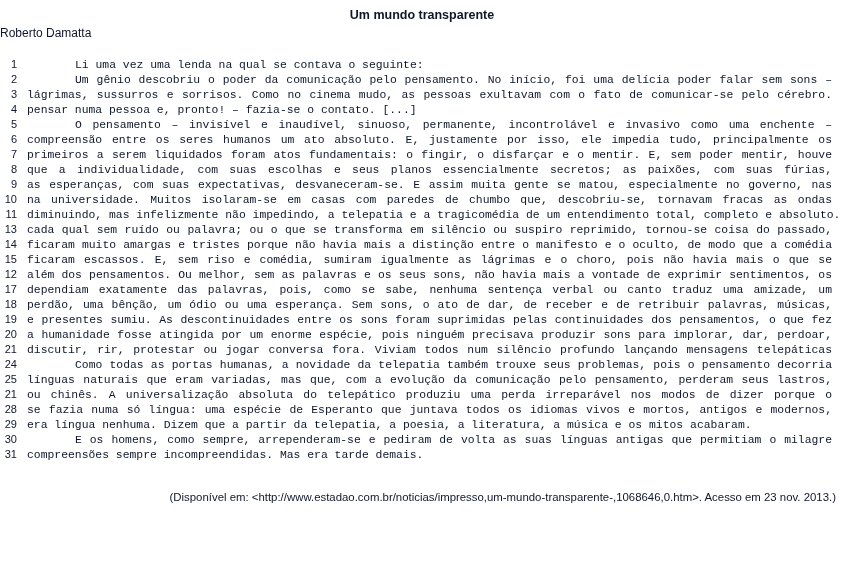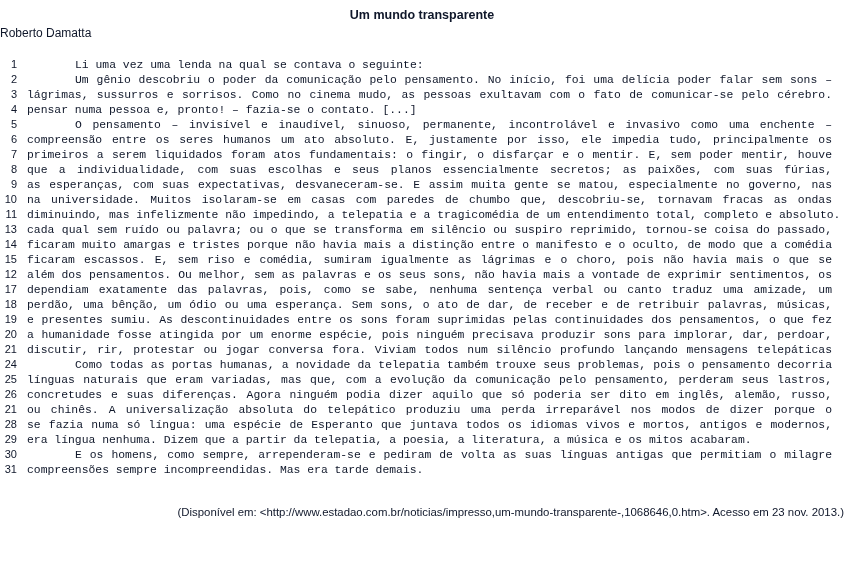--- a/index.html
+++ b/index.html
@@ -52,20 +52,21 @@
     white-space: normal;
     text-align: justify;
     text-align-last: justify;
     overflow: hidden;
     height: 15px;
   }
   .line.indent .txt { text-indent: 48px; }
   .source {
     margin-top: 28px;
     text-align: right;
+    padding-right: 8px;
     font-size: 11.4px;
     line-height: 15px;
   }
 </style>
 </head>
 <body>
 
 <div class="page">
   <div class="title">Um mundo transparente</div>
   <div class="author">Roberto Damatta</div>
@@ -176,24 +177,20 @@
   <div class="line justify indent">
     <span class="num">24</span>
     <span class="txt">Como todas as portas humanas, a novidade da telepatia também trouxe seus problemas, pois o pensamento decorria de</span>
   </div>
 
   <div class="line justify">
     <span class="num">25</span>
     <span class="txt">línguas naturais que eram variadas, mas que, com a evolução da comunicação pelo pensamento, perderam seus lastros, suas</span>
   </div>
 
-  <div class="line justify">
-    <span class="num">26</span>
-    <span class="txt">concretudes e suas diferenças. Agora ninguém podia dizer aquilo que só poderia ser dito em inglês, alemão, russo, português, tupi</span>
-  </div>
 
   <div class="line justify">
     <span class="num">21</span>
     <span class="txt">ou chinês. A universalização absoluta do telepático produziu uma perda irreparável nos modos de dizer porque o pensamento puro</span>
   </div>
 
   <div class="line justify">
     <span class="num">28</span>
     <span class="txt">se fazia numa só língua: uma espécie de Esperanto que juntava todos os idiomas vivos e mortos, antigos e modernos, mas que não</span>
   </div>

